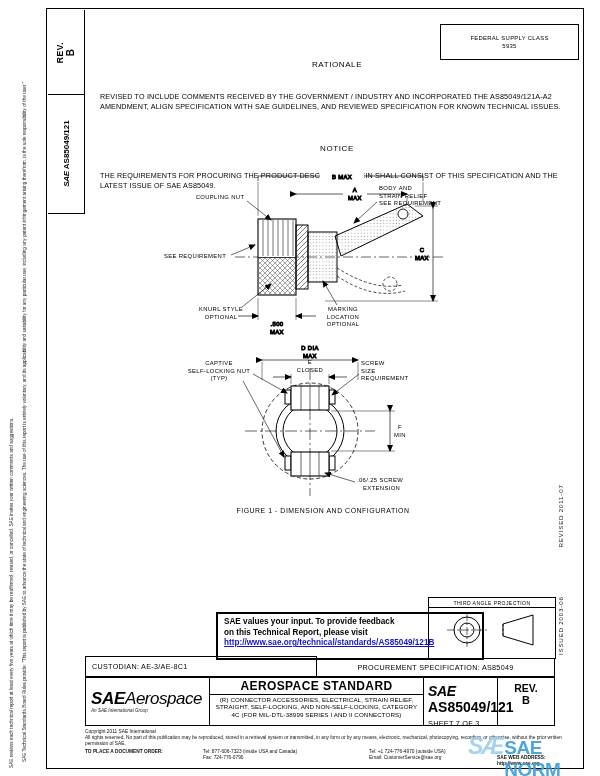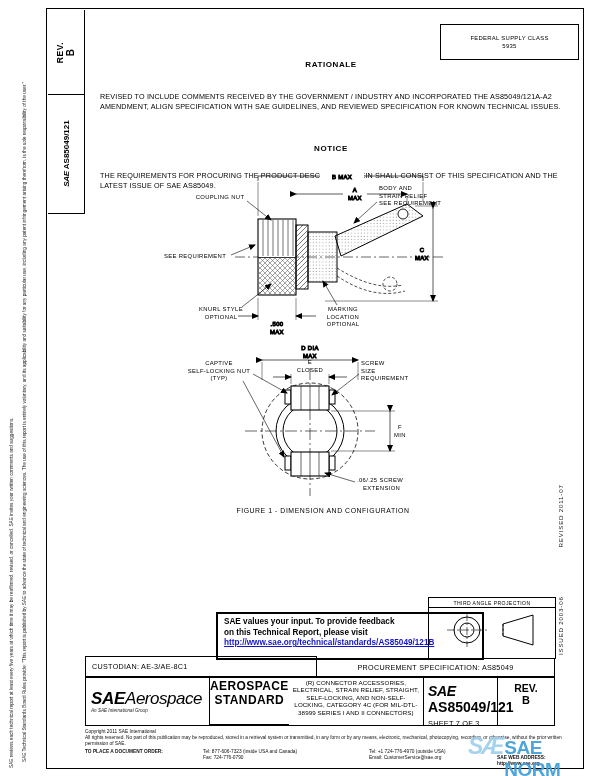--- a/index.html
+++ b/index.html
@@ -17,21 +17,21 @@
   #rev-box{left:48px;top:10px;width:36px;height:84px;}
   #as-box{left:48px;top:94px;width:36px;height:119px;}
   .rot{transform:rotate(-90deg);text-align:center;white-space:nowrap;}
   #rev-box .rl{font-size:8.5px;font-weight:bold;letter-spacing:.6px;}
   #rev-box .rv{font-size:10px;font-weight:bold;}
   .sae-it{font-style:italic;font-weight:900;letter-spacing:-.3px;}
   #as-box .rot{font-size:8px;font-weight:bold;}
   
   #fsc-box{left:440px;top:24px;width:137px;height:34px;border:1.1px solid #000;display:flex;flex-direction:column;
            align-items:center;justify-content:center;font-size:5.9px;letter-spacing:.3px;text-align:center;line-height:8px;}
-  .ctitle{left:88px;width:486px;text-align:center;font-size:8px;letter-spacing:.6px;font-weight:bold;}
+  .ctitle{left:94px;width:486px;text-align:center;font-size:8px;letter-spacing:.6px;}
   .para{left:100px;width:468px;font-size:7.2px;line-height:10.2px;letter-spacing:.15px;}
   
   #fig{left:85px;top:168px;width:470px;height:350px;}
   svg text{font-family:"Liberation Sans",sans-serif;font-size:5.9px;letter-spacing:.35px;fill:#000;}
   svg text.cap{font-size:6.9px;letter-spacing:.55px;}
   
   #proj-box{left:428px;top:597px;width:126px;height:60px;border:1.2px solid #000;}
   #proj-box .hdr{border-bottom:1px solid #000;font-size:5.1px;text-align:center;letter-spacing:.4px;padding:2px 0 1px;}
   
   #feedback{left:216px;top:612px;width:252px;height:38px;border:2.6px solid #000;padding:3px 6px;
@@ -42,21 +42,21 @@
                  font-size:7.2px;letter-spacing:.3px;line-height:20px;padding-left:6px;box-sizing:border-box;}
   #procurement-box{left:316px;top:658px;width:239px;height:19px;border:1px solid #000;font-size:7.2px;
                    letter-spacing:.3px;text-align:center;line-height:18px;box-sizing:border-box;}
   
   #title-block{left:85px;top:677px;width:470px;height:49px;border:1.6px solid #000;display:flex;box-sizing:border-box;}
   .tb-cell{border-right:1.3px solid #000;box-sizing:border-box;}
   #tb-logo{width:124px;display:flex;flex-direction:column;justify-content:center;padding-left:5px;}
   #tb-logo .l1{font-size:17px;line-height:17px;}
   #tb-logo .aero{font-style:italic;font-weight:400;letter-spacing:-.5px;}
   #tb-logo .l2{font-size:4.6px;font-style:italic;margin-top:1px;color:#222;}
-  #tb-title{flex:1;display:flex;flex-direction:row;}
+  #tb-title{flex:1;display:flex;flex-direction:column;}
   #tb-title .main{font-size:12px;font-weight:800;text-align:center;letter-spacing:.4px;border-bottom:1.2px solid #000;padding:1px 0;}
   #tb-title .sub{font-size:6.2px;line-height:7.4px;text-align:center;padding:1px 3px;letter-spacing:.1px;}
   #tb-doc{width:74px;padding:5px 0 0 4px;}
   #tb-doc .num{font-size:14px;font-weight:bold;}
   #tb-doc .sheet{font-size:7.4px;margin-top:4px;letter-spacing:.2px;}
   #tb-rev{width:56px;border-right:none;text-align:center;padding-top:4px;}
   #tb-rev .rl{font-size:10.5px;font-weight:600;}
   #tb-rev .rv{font-size:11px;font-weight:600;}
   
   #footer{left:85px;top:729px;width:482px;font-size:4.8px;line-height:5.9px;color:#111;}

